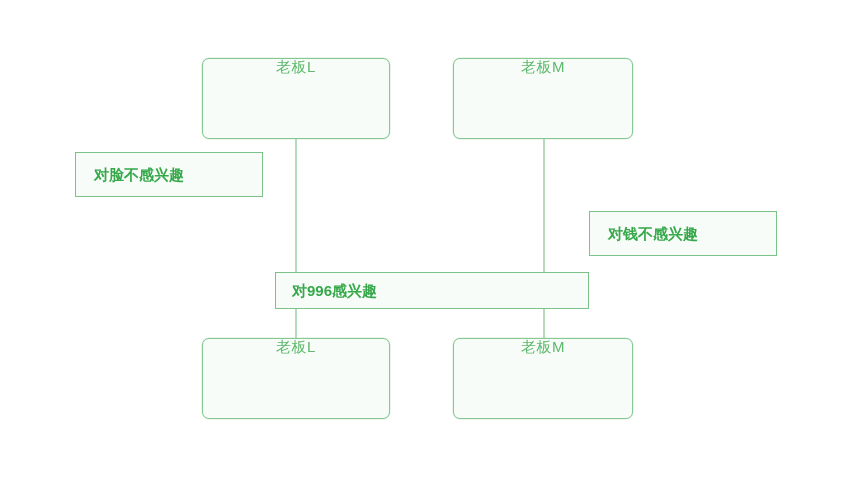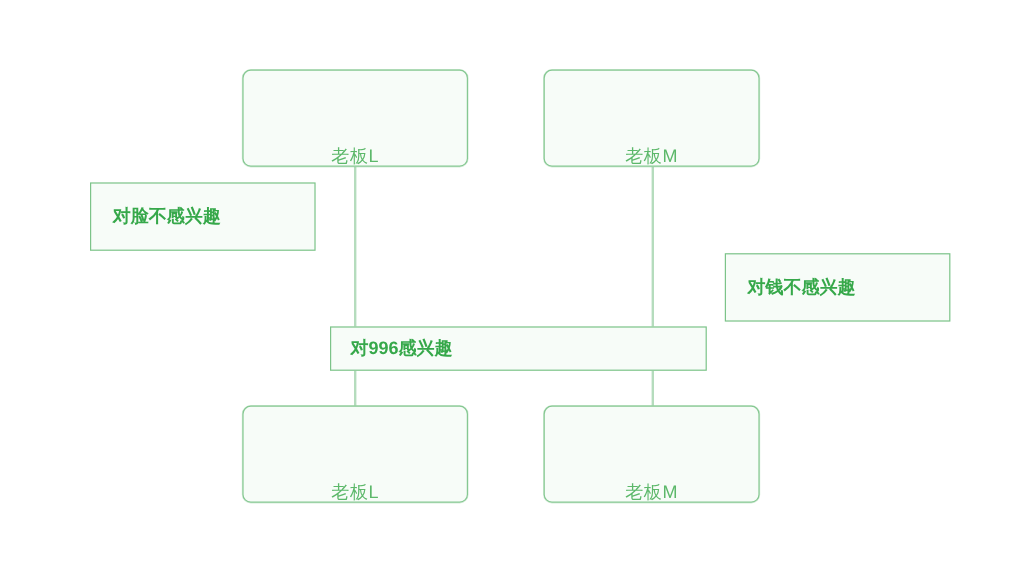--- a/index.html
+++ b/index.html
@@ -25,21 +25,21 @@
   }
 
   
   .node {
     position: absolute;
     box-sizing: border-box;
     background: #f7fcf8;
     border: 1px solid #86c892;
     border-radius: 7px;
     display: flex;
-    align-items: flex-end;
+    align-items: flex-start;
     justify-content: center;
     z-index: 2;
     box-shadow: 0 0 0 0.5px rgba(134,200,146,0.35);
   }
   .node .node-label {
     color: #5cb86a;
     font-size: 15px;
     letter-spacing: 0.5px;
     line-height: 1;
     white-space: nowrap;
@@ -77,25 +77,25 @@
   <div class="connector" style="left:543px; top:139px; height:199px;"></div>
 
   <div class="node" style="left:202px; top:58px; width:188px; height:81px;">
     <span class="node-label">老板L</span>
   </div>
 
   <div class="node" style="left:453px; top:58px; width:180px; height:81px;">
     <span class="node-label">老板M</span>
   </div>
 
-  <div class="annot" style="left:75px; top:152px; width:188px; height:57px;">
+  <div class="annot" style="left:75px; top:152px; width:188px; height:45px;">
     <span class="annot-label">对脸不感兴趣</span>
   </div>
 
-  <div class="annot" style="left:604px; top:211px; width:188px; height:57px;">
+  <div class="annot" style="left:589px; top:211px; width:188px; height:45px;">
     <span class="annot-label">对钱不感兴趣</span>
   </div>
 
   <div class="annot wide" style="left:275px; top:272px; width:314px; height:37px;">
     <span class="annot-label">对996感兴趣</span>
   </div>
 
   <div class="node" style="left:202px; top:338px; width:188px; height:81px;">
     <span class="node-label">老板L</span>
   </div>

